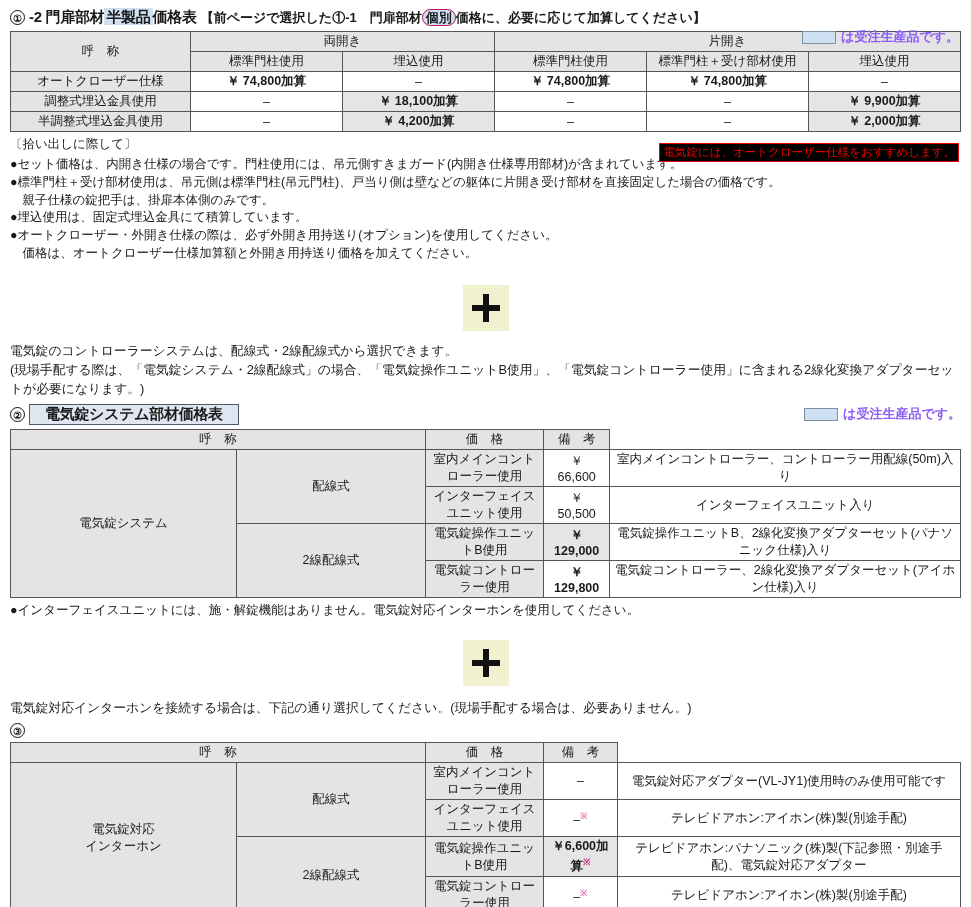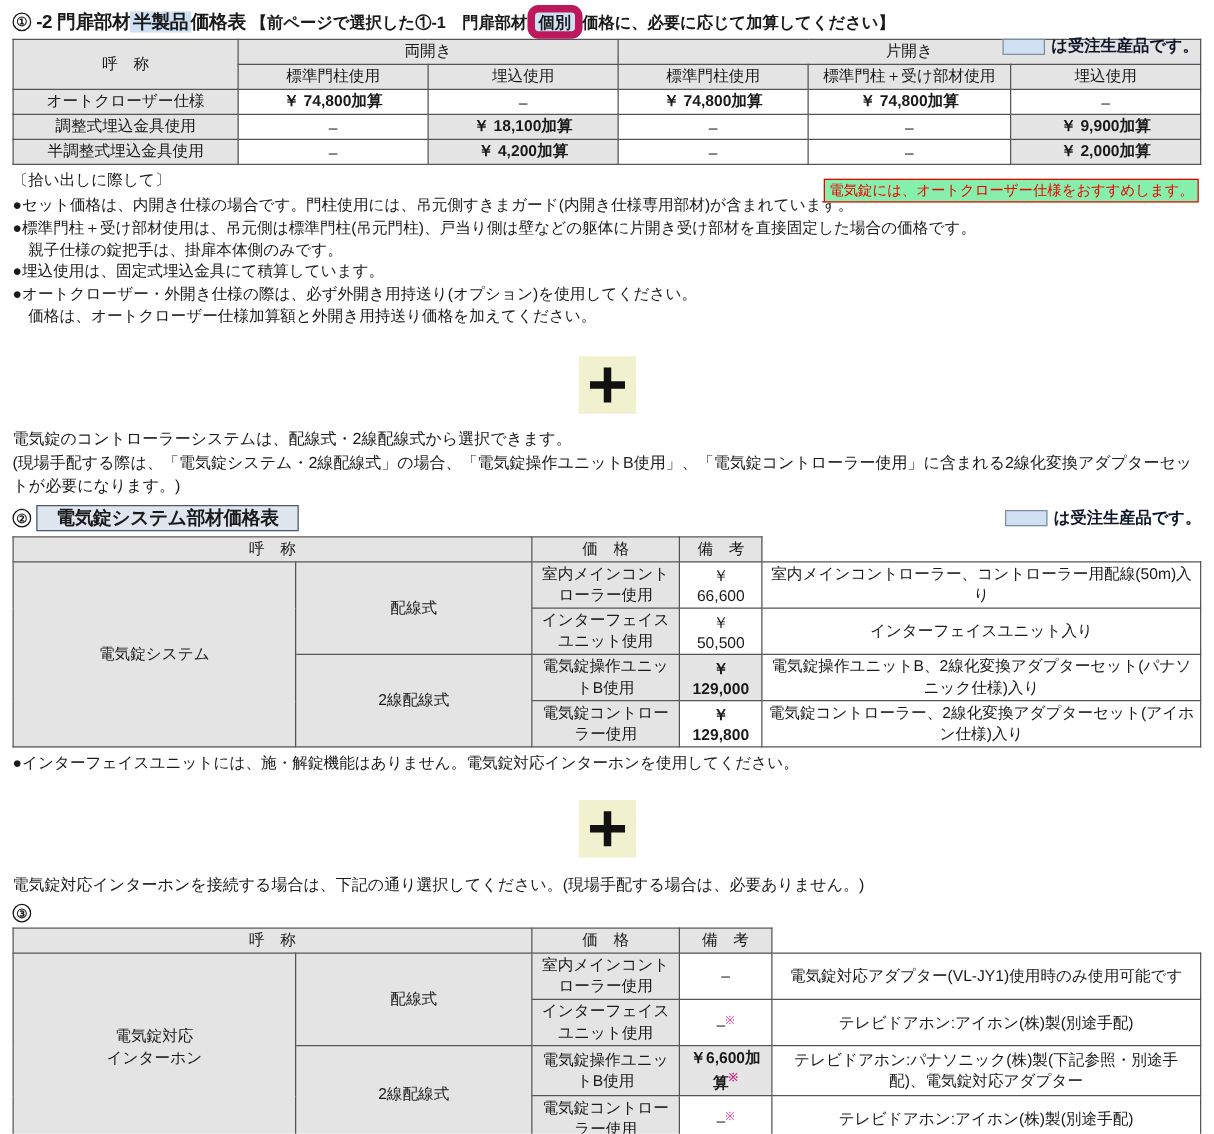--- a/index.html
+++ b/index.html
@@ -24,21 +24,21 @@
   }
   .sec-title { font-size:15px; font-weight:bold; letter-spacing:-0.3px; }
   .sec-title.boxed {
     background:#dfe6ef; border:1px solid #4a5a6a; padding:0 15px;
   }
   .hl-blue { background:#cfe0f2; padding:0 2px; }
   .note-inline { font-size:13px; font-weight:bold; }
 
   .badge-order {
     position:absolute; display:flex; align-items:center; gap:5px;
-    font-size:13px; font-weight:bold; color:#0f172a;margin-left:30px;
+    font-size:13px; font-weight:bold; color:#8b5cf6;margin-left:30px;
   }
   .badge-swatch {
     width:34px; height:13px; background:#cfe0f2; border:1px solid #7e8fa0; display:inline-block;
   }
 
   
   table { border-collapse:collapse; }
   .t1, .t2, .t3, .t4, .t5 { width:100%; }
   .t1 td, .t1 th, .t2 td, .t2 th, .t3 td, .t3 th, .t4 td, .t4 th, .t5 td, .t5 th {
     border:1px solid #555; padding:1px 3px; font-size:12.5px; text-align:center; vertical-align:middle;
@@ -47,21 +47,21 @@
   .lbl { background:#e4e4e4; }
   .blue { background:#e5e5e5; }
   .left { text-align:left; }
   .b { font-weight:bold; }
 
   
   .notes { margin:3px 0 0 0; font-size:12.5px; line-height:1.42; }
   .notes div { white-space:nowrap; }
   .pickup { font-size:12.5px; margin:4px 0 0 0; }
   .red-box {
-    position:absolute; border:1px solid #e00; color:#e00; background:#86efac;
+    position:absolute; border:1px solid #e00; color:#e00; background:#000000;
     font-size:11.5px; padding:1px 3px; white-space:nowrap;
   }
 
   
   .plus-wrap { display:flex; justify-content:center; }
   .plus {
     width:46px; height:46px; background:#f2f1cf; position:relative;
   }
   .plus:before, .plus:after {
     content:""; position:absolute; background:#111;
@@ -74,21 +74,21 @@
   .aster { color:#c9308a; }
 </style>
 </head>
 <body>
 
 <div class="page">
 
   <div class="sec-head">
     <span class="circ-num">①</span>
     <span class="sec-title"><span>-2 門扉部材</span><span class="hl-blue">半製品</span><span>価格表</span></span>
-    <span class="note-inline"><span>【前ページで選択した①-1　門扉部材</span><span class="hl-blue" style="border:6px solid #be185d;border-radius:9px;padding:0 3px;">個別</span><span>価格に、必要に応じて加算してください】</span></span>
+    <span class="note-inline"><span>【前ページで選択した①-1　門扉部材</span><span class="hl-blue" style="border:1px solid #be185d;border-radius:9px;padding:0 3px;">個別</span><span>価格に、必要に応じて加算してください】</span></span>
   </div>
 
   <div class="badge-order" style="right:12px; top:28px;">
     <span class="badge-swatch"></span>
     <span>は受注生産品です。</span>
   </div>
 
   <table class="t1">
     <tbody>
         <tr>

